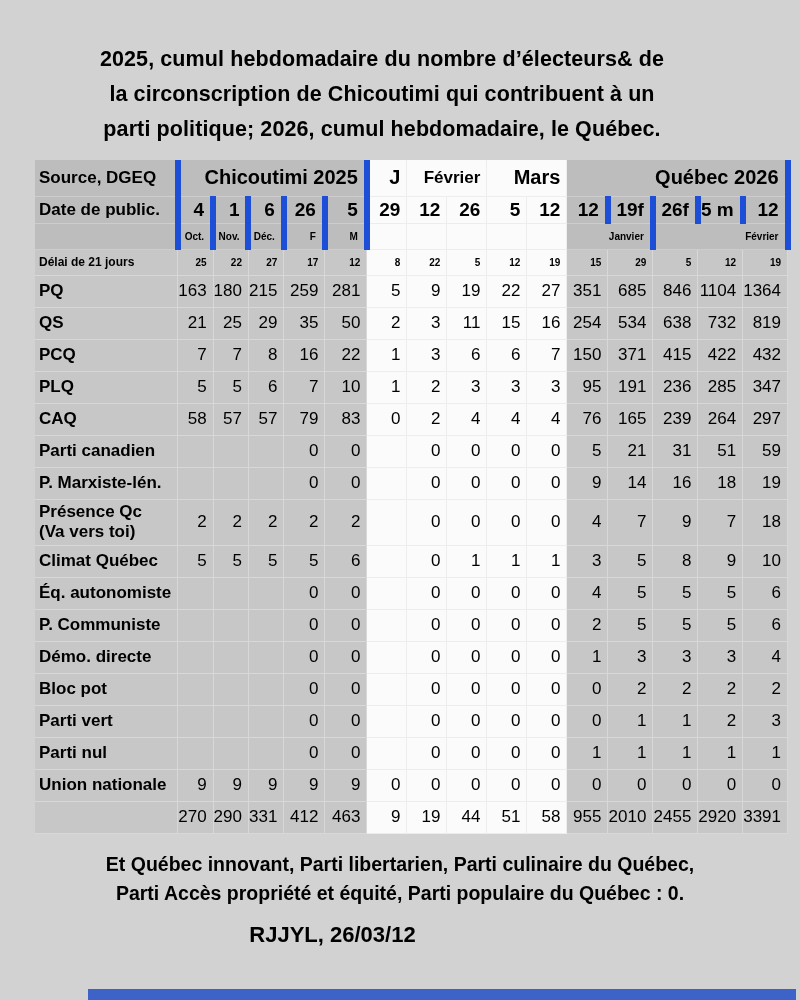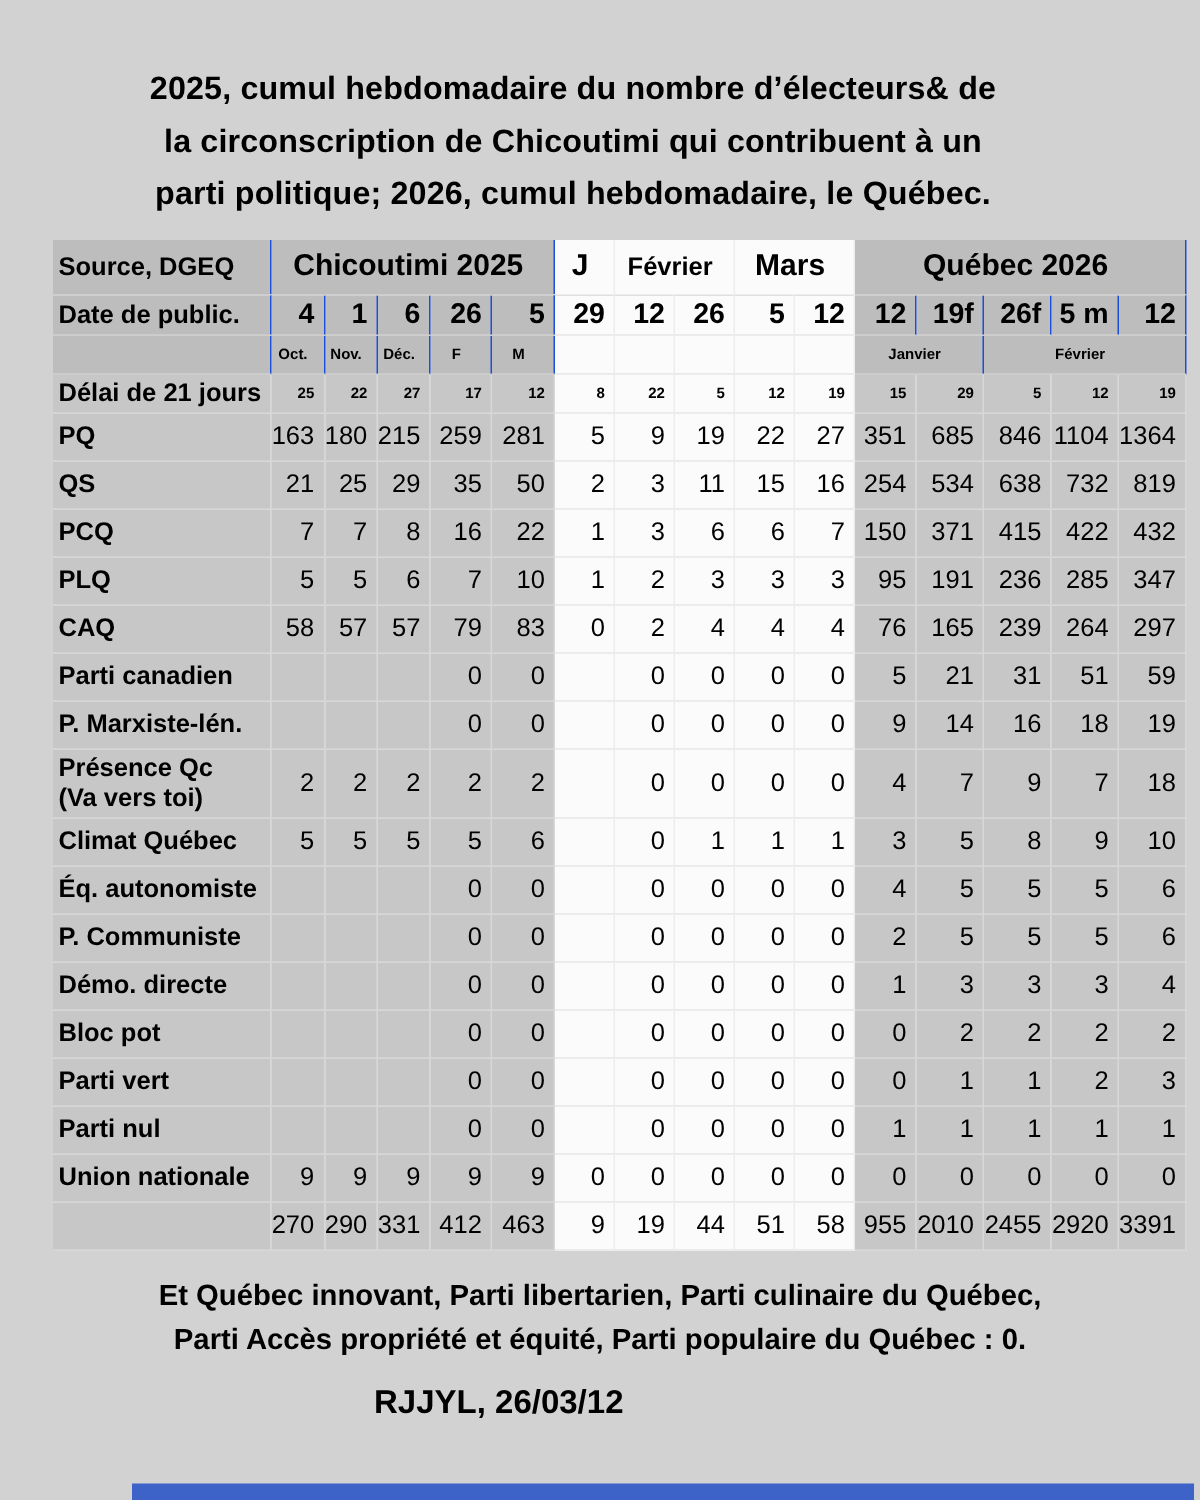--- a/index.html
+++ b/index.html
@@ -14,22 +14,22 @@
   }
   table{
     position:absolute;left:35px;top:160px;border-collapse:collapse;table-layout:fixed;
   }
   td{
     padding:0 6px 0 0;font-size:17px;text-align:right;vertical-align:middle;
     height:32px;box-sizing:border-box;overflow:hidden;white-space:nowrap;
   }
   .gA{background:#c7c7c7;border-right:1px solid #d8d8d8;border-bottom:1px solid #d8d8d8;}
   .gW{background:#fbfbfb;border-right:1px solid #ededed;border-bottom:1px solid #ededed;}
-  .hd{background:#bdbdbd;border-right:1px solid #1d4ed8;border-bottom:1px solid #cdcdcd;}
-  .c{text-align:center;}
+  .hd{background:#bdbdbd;border-right:6px solid #1d4ed8;border-bottom:1px solid #cdcdcd;}
+  .c{}
   .h1{font-size:20px;font-weight:700;}
   .h1b{font-size:17px;font-weight:700;}
   .h2{font-size:19px;font-weight:700;}
   .h3{font-size:10px;font-weight:700;}
   .lbl{font-weight:700;text-align:left;font-size:17px;padding-left:4px;}
   tr.hr1 td{height:36px;}
   tr.hr2 td{height:27px;}
   tr.hr3 td{height:26px;}
   tr.hr4 td{height:26px;}
   tr.tall td{height:46px;}
@@ -110,21 +110,21 @@
       <td class="hd h3 c">M</td>
       <td class="gW"></td>
       <td class="gW"></td>
       <td class="gW"></td>
       <td class="gW"></td>
       <td class="gW"></td>
       <td class="hd h3 c" colspan="2">Janvier</td>
       <td class="hd h3 c" colspan="3">Février</td>
     </tr>
     <tr class="hr4">
-      <td class="lbl gA" style="font-size:17px">Délai de 21 jours</td>
+      <td class="lbl gA" style="font-size:12px">Délai de 21 jours</td>
       <td class="gA h3">25</td>
       <td class="gA h3">22</td>
       <td class="gA h3">27</td>
       <td class="gA h3">17</td>
       <td class="gA h3">12</td>
       <td class="gW h3">8</td>
       <td class="gW h3">22</td>
       <td class="gW h3">5</td>
       <td class="gW h3">12</td>
       <td class="gW h3">19</td>

